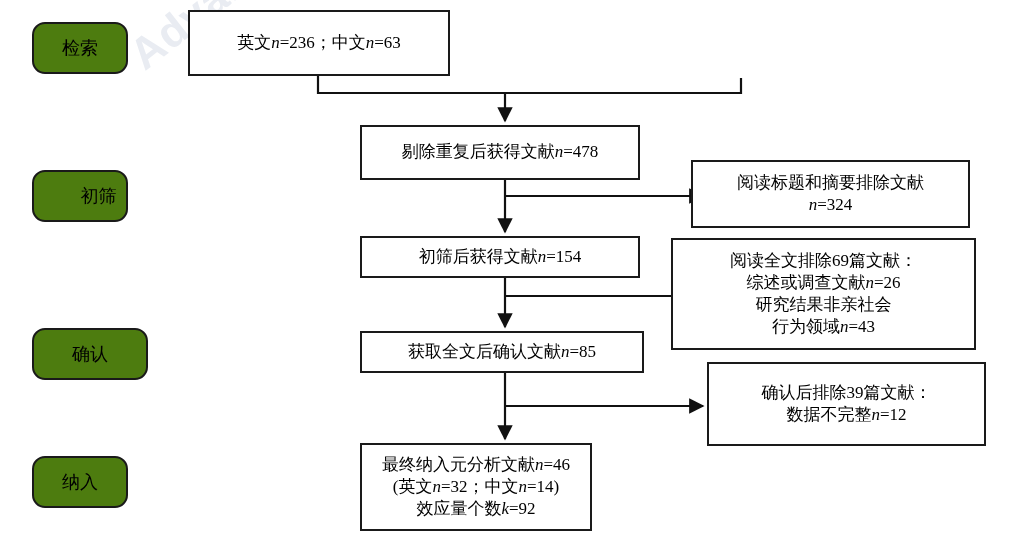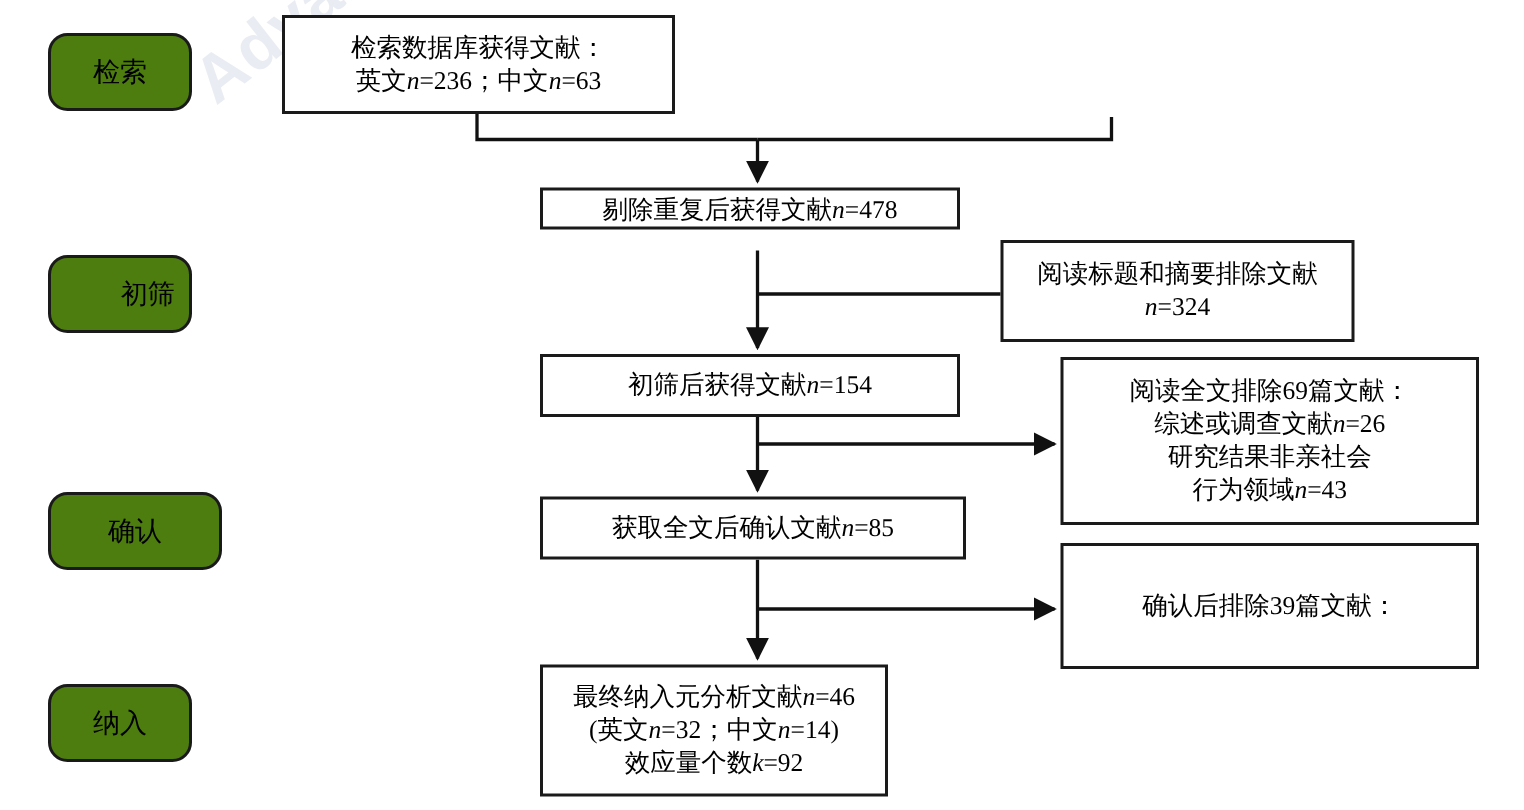--- a/index.html
+++ b/index.html
@@ -123,52 +123,52 @@
     <span>初筛</span>
   </div>
   <div class="stage" style="left:32px;  top:328px; width:116px; height:52px;">
     <span>确认</span>
   </div>
   <div class="stage" style="left:32px;  top:456px; width:96px; height:52px;">
     <span>纳入</span>
   </div>
 
   <div class="node" style="left:188px; top:10px; width:262px; height:66px;">
-    <div class="line">检索数据库获得文献：</div>
     <div class="line"><span>英文</span><span class="var">n</span><span>=236；中文</span><span class="var">n</span><span>=63</span></div>
   </div>
 
 
-  <div class="node" style="left:360px; top:125px; width:280px; height:28px;justify-content:flex-end;">
+  <div class="node" style="left:360px; top:125px; width:280px; height:55px;">
     <div class="line"><span>剔除重复后获得文献</span><span class="var">n</span><span>=478</span></div>
   </div>
 
   <div class="node" style="left:360px; top:236px; width:280px; height:42px;">
     <div class="line"><span>初筛后获得文献</span><span class="var">n</span><span>=154</span></div>
   </div>
 
   <div class="node" style="left:360px; top:331px; width:284px; height:42px;">
     <div class="line"><span>获取全文后确认文献</span><span class="var">n</span><span>=85</span></div>
   </div>
 
   <div class="node" style="left:360px; top:443px; width:232px; height:88px;">
     <div class="line"><span>最终纳入元分析文献</span><span class="var">n</span><span>=46</span></div>
     <div class="line"><span>(英文</span><span class="var">n</span><span>=32；中文</span><span class="var">n</span><span>=14)</span></div>
     <div class="line"><span>效应量个数</span><span class="var">k</span><span>=92</span></div>
   </div>
 
-  <div class="node" style="left:667px; top:160px; width:236px; height:68px;">
+  <div class="node" style="left:691px; top:160px; width:279px; height:68px;">
     <div class="line">阅读标题和摘要排除文献</div>
     <div class="line"><span class="var">n</span><span>=324</span></div>
   </div>
 
-  <div class="node" style="left:707px; top:238px; width:279px; height:112px;">
+  <div class="node" style="left:671px; top:238px; width:305px; height:112px;">
     <div class="line">阅读全文排除69篇文献：</div>
     <div class="line"><span>综述或调查文献</span><span class="var">n</span><span>=26</span></div>
     <div class="line">研究结果非亲社会</div>
     <div class="line"><span>行为领域</span><span class="var">n</span><span>=43</span></div>
   </div>
 
   <div class="node" style="left:707px; top:362px; width:279px; height:84px;">
     <div class="line">确认后排除39篇文献：</div>
+    <div class="line"><span>数据不完整</span><span class="var">n</span><span>=12</span></div>
   </div>
 
 </div>
 
 </body></html>

